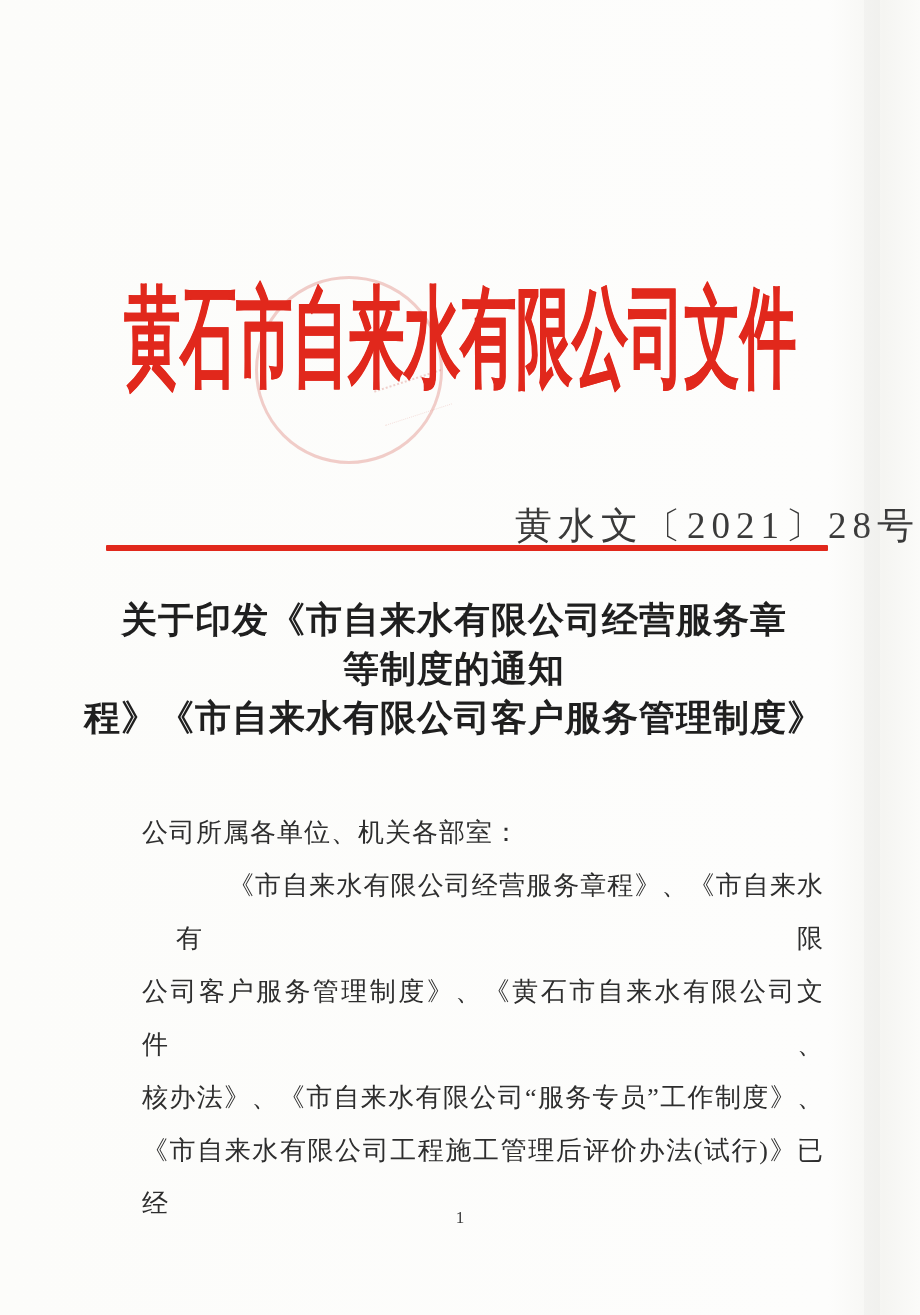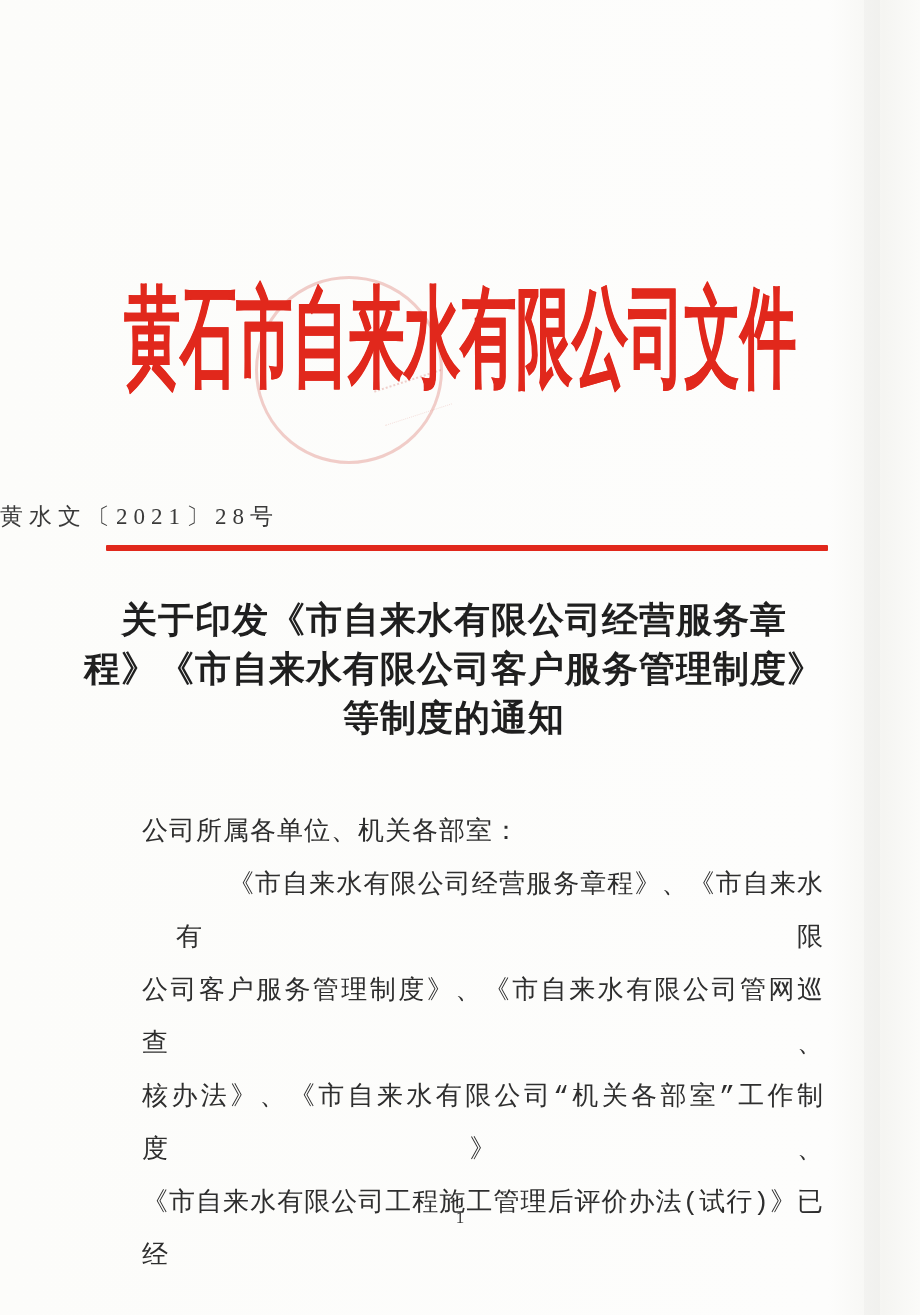--- a/index.html
+++ b/index.html
@@ -71,22 +71,22 @@
     border-bottom: 1px dotted rgba(214, 120, 112, 0.22);
     transform: rotate(-18deg);
     filter: blur(0.5px);
   }
 
   .doc-number {
     position: absolute;
     top: 501px;
     left: 0;
     width: 100%;
-    text-align: left;
-    font-size: 23px;
+    text-align: right;
+    font-size: 37px;
     letter-spacing: 6px;
     color: #3a3a3a;
     white-space: nowrap;
   }
 
   .red-line {
     position: absolute;
     top: 545px;
     left: 106px;
     width: 722px;
@@ -112,21 +112,20 @@
     position: absolute;
     top: 806px;
     left: 142px;
     width: 682px;
     font-size: 26px;
     line-height: 53px;
     color: #2e2e2e;
   }
   .body-line {
     letter-spacing: 1px;
-    font-family: Liberation Mono, monospace;
   }
   .body-line.justify {
     text-align: justify;
     text-align-last: justify;
   }
   .body-line.indent {
     text-indent: 2em;
     margin-left: 34px;
   }
 
@@ -150,28 +149,28 @@
   </div>
 
   <div class="masthead">黄石市自来水有限公司文件</div>
 
   <div class="doc-number">黄水文〔2021〕28号</div>
 
   <div class="red-line"></div>
 
   <div class="doc-title">
     <div>关于印发《市自来水有限公司经营服务章</div>
+    <div>等制度的通知</div>
     <div>程》《市自来水有限公司客户服务管理制度》</div>
-    <div>等制度的通知</div>
   </div>
 
   <div class="body-block">
     <div class="body-line">公司所属各单位、机关各部室：</div>
     <div class="body-line justify indent">《市自来水有限公司经营服务章程》、《市自来水有限</div>
-    <div class="body-line justify">公司客户服务管理制度》、《市自来水有限公司管网巡查、</div>
-    <div class="body-line justify">核办法》、《市自来水有限公司“机关各部室”工作制度》、</div>
+    <div class="body-line justify">公司客户服务管理制度》、《黄石市自来水有限公司文件、</div>
+    <div class="body-line justify">核办法》、《市自来水有限公司“服务专员”工作制度》、</div>
     <div class="body-line justify">《市自来水有限公司工程施工管理后评价办法(试行)》已经</div>
 
   </div>
 
   <div class="page-number">1</div>
 
 </div>
 
 </body></html>

